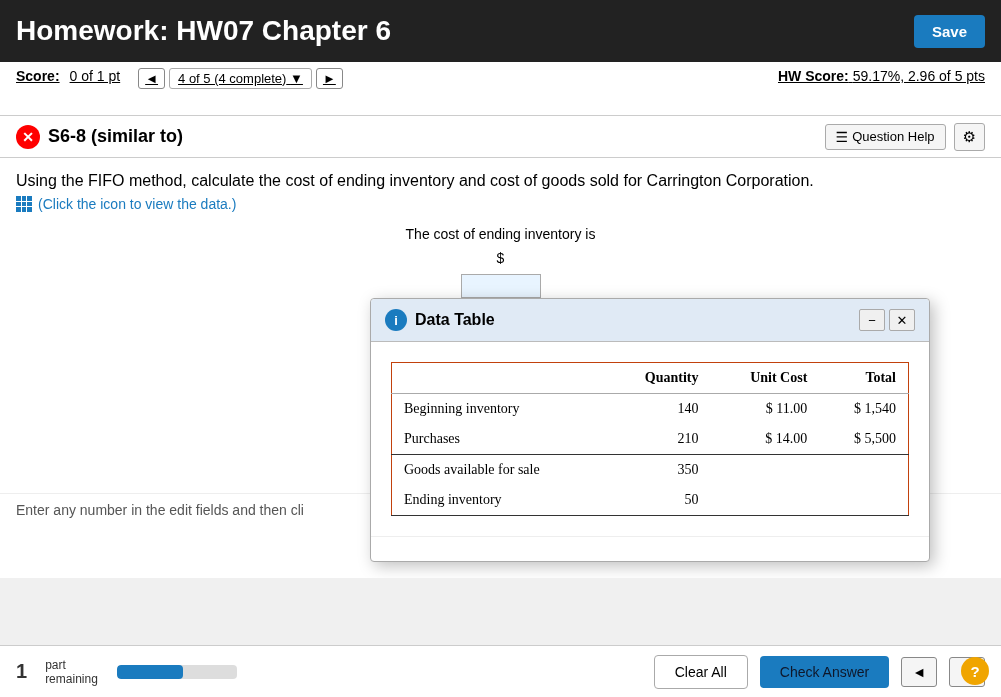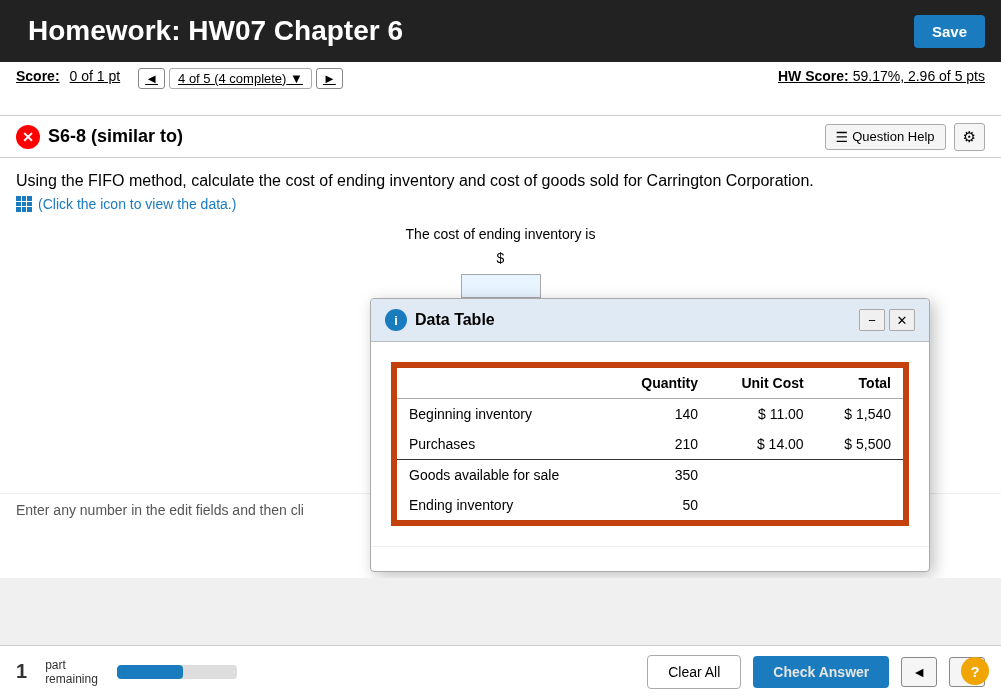--- a/index.html
+++ b/index.html
@@ -20,21 +20,20 @@
       padding: 10px 16px;
       display: flex;
       align-items: center;
       justify-content: space-between;
       height: 62px;
     }
     .header-title {
       font-size: 28px;
       font-weight: bold;
       color: white;
-      margin-left: 12px;
     }
     .save-btn {
       background: #1a7bbf;
       color: white;
       border: none;
       padding: 8px 18px;
       font-size: 15px;
       border-radius: 4px;
       cursor: pointer;
       font-weight: bold;
@@ -216,26 +215,26 @@
       margin-left: auto;
       background: #fff;
       border: 1px solid #aaa;
       border-radius: 4px;
       padding: 8px 20px;
       font-size: 14px;
       cursor: pointer;
     }
     .check-answer-btn {
       background: #1a7bbf;
-      color: #e5e5e5;
+      color: #0f172a;
       border: none;
       border-radius: 4px;
       padding: 8px 20px;
       font-size: 14px;
-      font-weight: bold;
+      font-weight: normal;
       cursor: pointer;
     }
     .footer-nav-btn {
       border: 1px solid #888;
       background: #f5f5f5;
       border-radius: 3px;
       padding: 6px 10px;
       cursor: pointer;
       font-size: 14px;
     }
@@ -300,21 +299,22 @@
       align-items: center;
       justify-content: center;
       border-radius: 2px;
     }
     .modal-body {
       padding: 20px;
     }
     .data-table {
       width: 100%;
       border-collapse: collapse;
-      border: 6px solid #c2410c;
+      border: 1px solid #c2410c;
+      font-family: Liberation Serif, serif;
     }
     .data-table th, .data-table td {
       padding: 7px 12px;
       text-align: right;
       font-size: 14px;
     }
     .data-table th {
       font-weight: bold;
       text-align: right;
       border-bottom: 1px solid #aaa;

